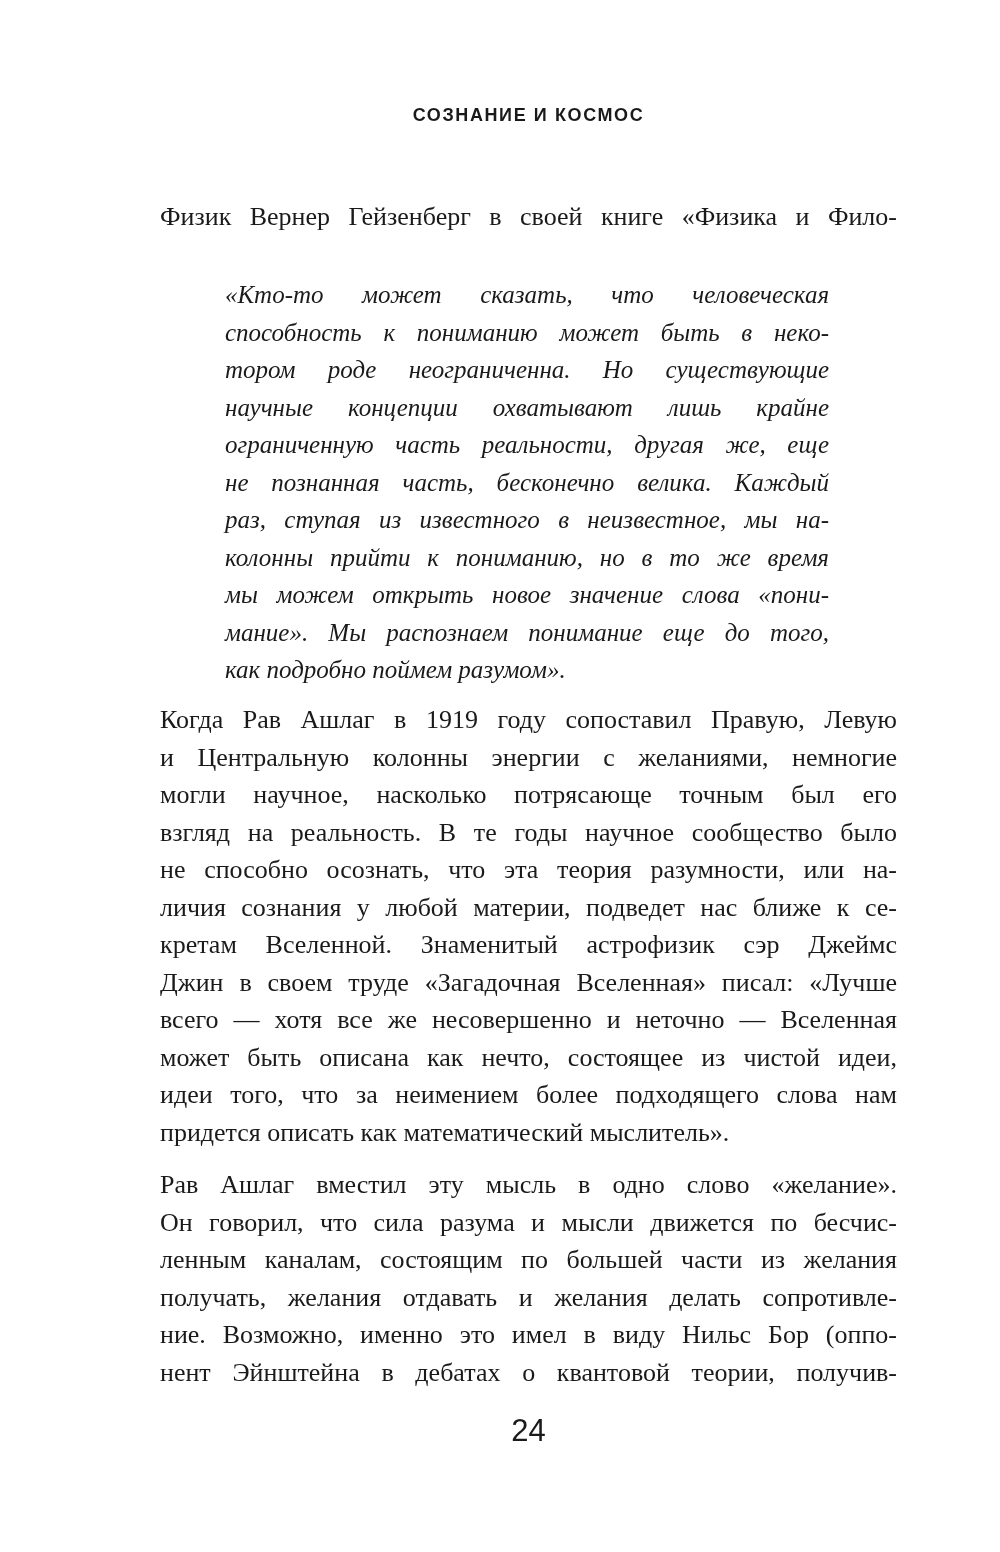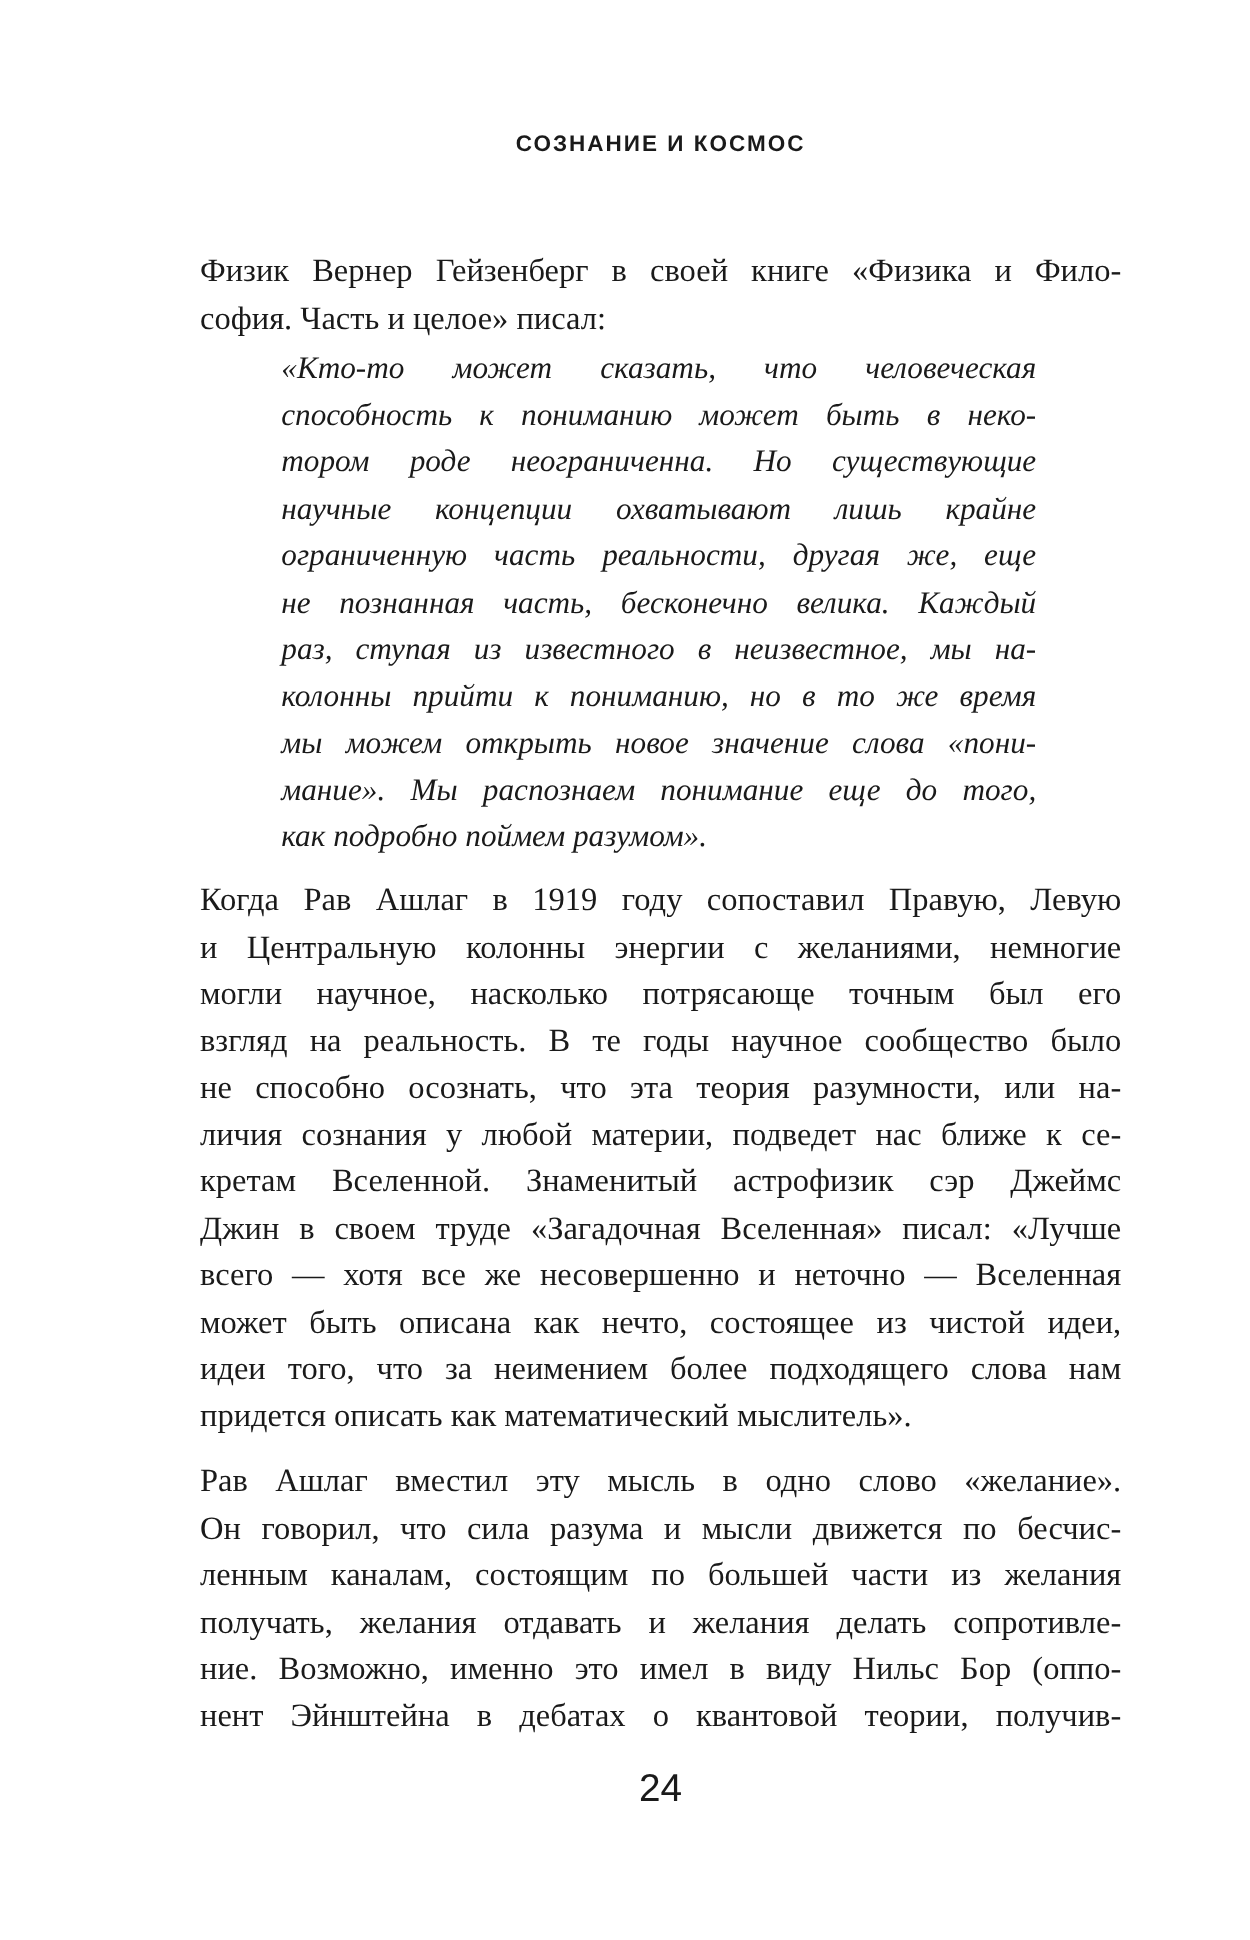--- a/index.html
+++ b/index.html
@@ -80,21 +80,20 @@
 </style>
 </head>
 <body>
 
 <div class="page" style="--page-fg: #1a1a1a; --page-bg: #ffffff;">
   <div class="running-head">СОЗНАНИЕ И КОСМОС</div>
 
   <div class="text-column" id="text-column">
       <div class="block block-0 paragraph">
         <div class="line">Физик Вернер Гейзенберг в своей книге «Физика и Фило-</div>
-        <div class="line last-left">софия. Часть и целое» писал:</div>
       </div>
       <div class="block block-1 blockquote">
         <div class="line">«Кто-то может сказать, что человеческая</div>
         <div class="line">способность к пониманию может быть в неко-</div>
         <div class="line">тором роде неограниченна. Но существующие</div>
         <div class="line">научные концепции охватывают лишь крайне</div>
         <div class="line">ограниченную часть реальности, другая же, еще</div>
         <div class="line">не познанная часть, бесконечно велика. Каждый</div>
         <div class="line">раз, ступая из известного в неизвестное, мы на-</div>
         <div class="line">колонны прийти к пониманию, но в то же время</div>

